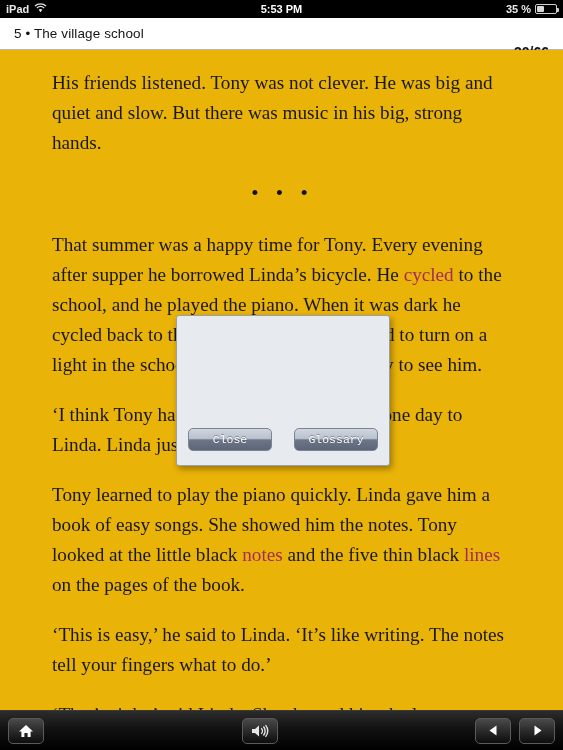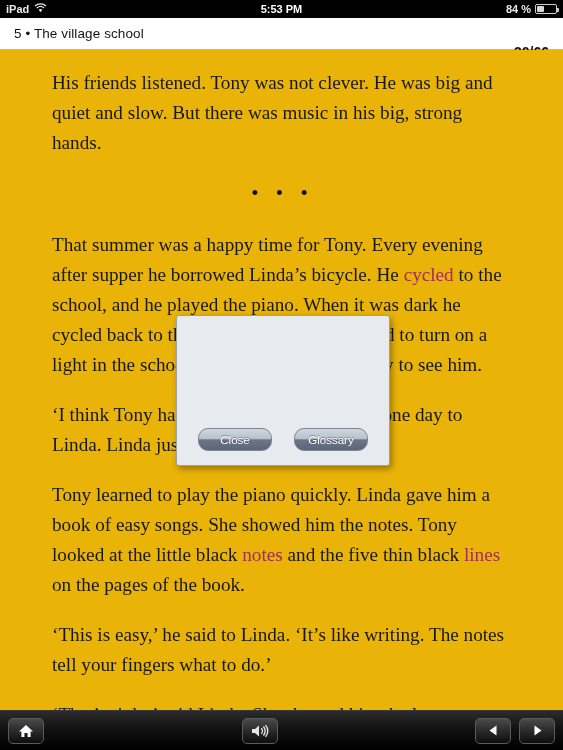--- a/index.html
+++ b/index.html
@@ -111,30 +111,30 @@
   #popup-def {
     margin:20px 0 0 13px;
     font-size:11.5px; color:#1a1a1a;
     font-family:"Liberation Sans", sans-serif;
   }
   #popup-buttons {
     position:absolute; bottom:14px; left:0; right:0;
     display:flex; justify-content:center; gap:22px;
   }
   .pop-btn {
-    width:74px; height:23px;
+    width:84px; height:23px;
     border:1px solid #7b8494;
-    border-radius:10px;
+    border-radius:5px;
     background:linear-gradient(to bottom,#cfd6de 0%,#b9c1cd 45%,#6d7689 52%,#5d6578 100%);
     color:#ffffff;
     font-size:11.5px;
     display:flex; align-items:center; justify-content:center;
     text-shadow:0 -1px 0 rgba(0,0,0,.35);
     cursor:pointer;
-    font-family:Liberation Sans, sans-serif;
+    font-family:Liberation Mono, monospace;
   }
 
   
   #toolbar {
     position:absolute; bottom:0; left:0; right:0;
     height:40px;
     background:linear-gradient(to bottom,#2c2c2c 0%,#121212 45%,#000000 100%);
     border-top:1px solid #3a3a3a;
     display:flex; align-items:center;
     padding:0 8px;
@@ -161,21 +161,21 @@
     <span class="wifi-ico">
       <svg width="13" height="10" viewBox="0 0 13 10">
         <path d="M6.5 9.2 L4.6 6.7 A3.2 3.2 0 0 1 8.4 6.7 Z" fill="#e9e9e9"></path>
         <path d="M2.9 4.9 A5.6 5.6 0 0 1 10.1 4.9" stroke="#e9e9e9" stroke-width="1.3" fill="none"></path>
         <path d="M1.0 2.9 A8.4 8.4 0 0 1 12.0 2.9" stroke="#e9e9e9" stroke-width="1.3" fill="none"></path>
       </svg>
     </span>
   </div>
   <div id="status-center">5:53 PM</div>
   <div id="status-right">
-    <span>84 %</span>
+    <span>35 %</span>
     <span class="batt">
       <span class="batt-fill" style="width: 35%;"></span>
     </span>
   </div>
 </div>
 
 <div id="chapter-bar">
   <span id="chapter-title">5 • The village school</span>
   <span id="page-counter">30/66</span>
 </div>

